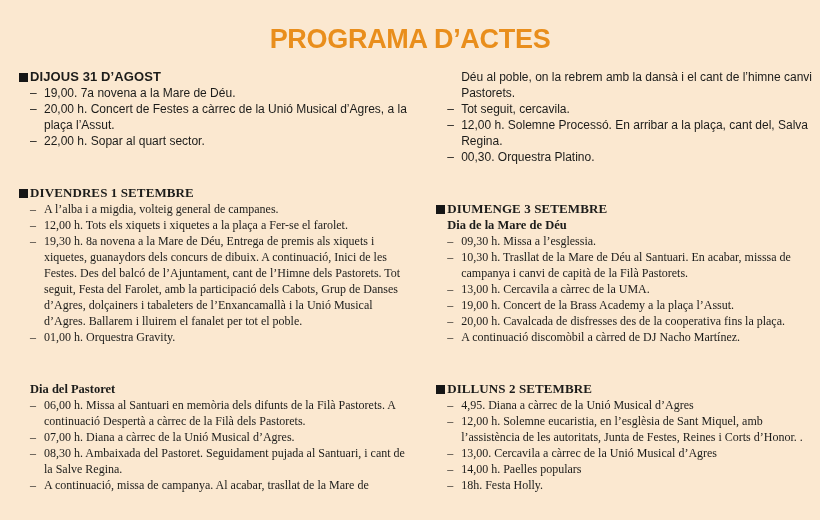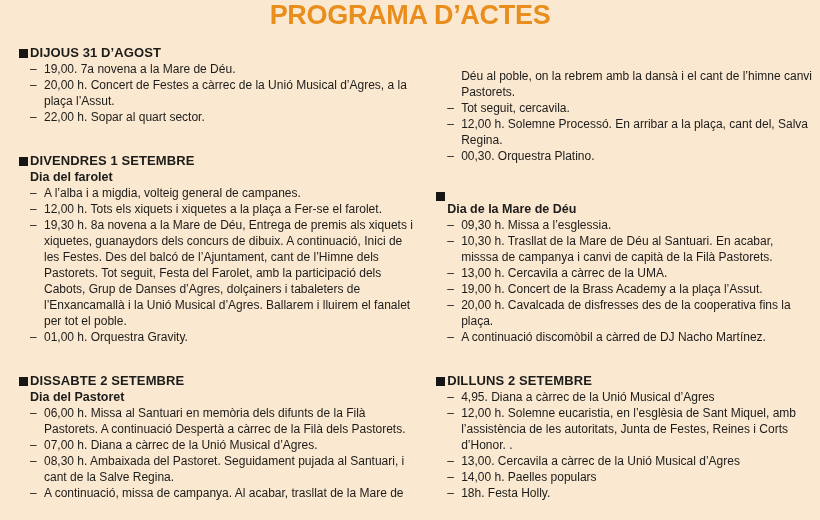--- a/index.html
+++ b/index.html
@@ -10,37 +10,37 @@
   }
   *{box-sizing:border-box;}
   html,body{margin:0;padding:0;}
   body{
     width:820px;height:520px;overflow:hidden;
     background:var(--color-background);
     color:var(--color-text);
     font-family:"Liberation Sans","DejaVu Sans",sans-serif;
   }
   .page-title{
-    margin:0;padding-top:0;
+    margin:0;padding-top:24px;
     text-align:center;
     font-size:27px;line-height:30px;font-weight:700;
     letter-spacing:-0.3px;
     color:var(--color-title);
   }
   .columns{
     display:flex;
     gap:23px;
     padding:15px 8px 0 19px;
     align-items:flex-end;
   }
   .col{min-width:0;}
   .col-left{flex:388;}
   .col-right{flex:370;}
   .block{font-size:12px;line-height:16px;}
-  .block + .block{margin-top:28px;}
+  .block + .block{margin-top:36px;font-family:Liberation Serif, serif;}
   .heading{
     margin:0;
     display:flex;align-items:center;
     font-size:13px;line-height:16px;font-weight:700;
     letter-spacing:0.1px;
     white-space:nowrap;
   }
   .bullet{
     width:9px;height:9px;flex:none;
     background:var(--color-bullet);
@@ -82,43 +82,38 @@
           <div class="item">
             <span class="dash">–</span>
             <div class="itext">22,00 h. Sopar al quart sector.</div>
           </div>
         </section>
         <section class="block">
           <h2 class="heading">
             <span class="bullet"></span>
             <span class="heading-text">DIVENDRES 1 SETEMBRE</span>
           </h2>
-          <h3 class="subheading">Dia del farolet</h3>
           <div class="item">
             <span class="dash">–</span>
             <div class="itext">A l’alba i a migdia, volteig general de campanes.</div>
           </div>
           <div class="item">
             <span class="dash">–</span>
             <div class="itext">12,00 h. Tots els xiquets i xiquetes a la plaça a Fer-se el farolet.</div>
           </div>
           <div class="item">
             <span class="dash">–</span>
             <div class="itext">19,30 h. 8a novena a la Mare de Déu, Entrega de premis als xiquets i xiquetes, guanaydors dels concurs de dibuix. A continuació, Inici de les Festes. Des del balcó de l’Ajuntament, cant de l’Himne dels Pastorets. Tot seguit, Festa del Farolet, amb la participació dels Cabots, Grup de Danses d’Agres, dolçainers i tabaleters de l’Enxancamallà i la Unió Musical d’Agres. Ballarem i lluirem el fanalet per tot el poble.</div>
           </div>
           <div class="item">
             <span class="dash">–</span>
             <div class="itext">01,00 h. Orquestra Gravity.</div>
           </div>
         </section>
         <section class="block">
-          <h2 class="heading">
-            <span class="bullet"></span>
-            <span class="heading-text">DISSABTE 2 SETEMBRE</span>
-          </h2>
           <h3 class="subheading">Dia del Pastoret</h3>
           <div class="item">
             <span class="dash">–</span>
             <div class="itext">06,00 h. Missa al Santuari en memòria dels difunts de la Filà Pastorets. A continuació Despertà a càrrec de la Filà dels Pastorets.</div>
           </div>
           <div class="item">
             <span class="dash">–</span>
             <div class="itext">07,00 h. Diana a càrrec de la Unió Musical d’Agres.</div>
           </div>
           <div class="item">
@@ -146,20 +141,21 @@
             <div class="itext">12,00 h. Solemne Processó. En arribar a la plaça, cant del, Salva Regina.</div>
           </div>
           <div class="item">
             <span class="dash">–</span>
             <div class="itext">00,30. Orquestra Platino.</div>
           </div>
         </section>
         <section class="block">
           <h2 class="heading">
             <span class="bullet"></span>
+            <span class="heading-text">DIUMENGE 3 SETEMBRE</span>
           </h2>
           <h3 class="subheading">Dia de la Mare de Déu</h3>
           <div class="item">
             <span class="dash">–</span>
             <div class="itext">09,30 h. Missa a l’esglessia.</div>
           </div>
           <div class="item">
             <span class="dash">–</span>
             <div class="itext">10,30 h. Trasllat de la Mare de Déu al Santuari. En acabar, misssa de campanya i canvi de capità de la Filà Pastorets.</div>
           </div>

